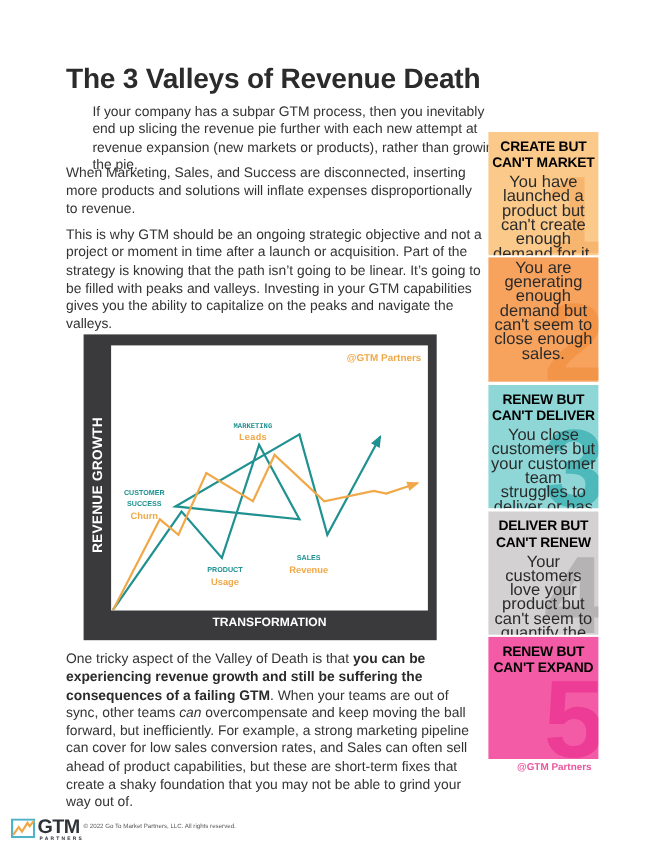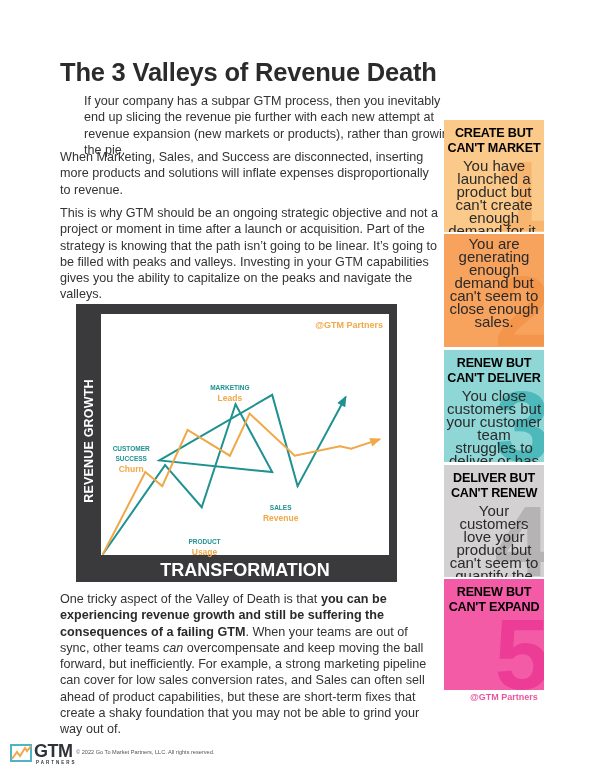--- a/index.html
+++ b/index.html
@@ -8,21 +8,21 @@
   .para { position: absolute; left: 60px; width: 380px; font-family: "Liberation Sans", sans-serif; font-size: 12.6px; line-height: 16.3px; color: #333; margin: 0; }
   #p1 { top: 93px; margin-left: 24px; }
   #p2 { top: 149px; }
   #p3 { top: 205px; }
   #p4 { top: 591px; width: 375px; }
   .para b { font-weight: bold; color: #2b2b2b; }
 
   .chart-frame { position: absolute; left: 76px; top: 304px; width: 321px; height: 278px; background: #3a3a3d; }
   .chart-inner { position: absolute; left: 25px; top: 10px; width: 288px; height: 241px; background: #ffffff; }
   .ylabel { position: absolute; left: -97px; top: 130px; width: 220px; text-align: center; transform: rotate(-90deg); color: #ffffff; font-family: "Liberation Sans", sans-serif; font-weight: bold; font-size: 12.5px; letter-spacing: 0.2px; }
-  .xlabel { position: absolute; left: 25px; top: 256px; width: 288px; text-align: center; color: #ffffff; font-family: "Liberation Sans", sans-serif; font-weight: bold; font-size: 18px; }
+  .xlabel { position: absolute; left: 25px; top: 256px; width: 288px; text-align: center; color: #ffffff; font-family: "Liberation Sans", sans-serif; font-weight: bold; font-size: 11px; }
   .chart-svg { position: absolute; left: 0; top: 0; width: 288px; height: 241px; overflow: visible; }
   .watermark-chart { position: absolute; right: 6px; top: 6px; color: #f0a848; font-family: "Liberation Sans", sans-serif; font-weight: bold; font-size: 9px; }
   .annot { position: absolute; text-align: center; font-family: "Liberation Sans", sans-serif; font-weight: bold; line-height: 10px; }
   .annot .team { color: #1f9191; font-size: 6.5px; display: block; }
   .annot .metric { color: #f0a848; font-size: 8.5px; display: block; }
 
   .card { position: absolute; left: 444px; width: 100px; text-align: center; overflow: hidden; }
   .card .big-num { position: absolute; right: -6px; bottom: -14px; font-family: "Liberation Sans", sans-serif; font-weight: bold; font-size: 100px; line-height: 100px; opacity: 0.55; z-index: 0; }
   .card .card-title { position: relative; z-index: 1; font-family: "Liberation Sans", sans-serif; font-weight: bold; font-size: 12.6px; line-height: 15px; color: #000000; margin-top: 6px; letter-spacing: -0.2px; }
   .card .card-body { position: relative; z-index: 1; font-family: "Liberation Sans", sans-serif; font-size: 15px; line-height: 13px; color: #2a2a2a; margin-top: 3px; padding: 0 2px; }
@@ -77,29 +77,29 @@
         <circle cx="86.6" cy="115.97999999999999" r="0.8" fill="#f0a848"></circle>
         <circle cx="128.9" cy="141.72" r="0.8" fill="#f0a848"></circle>
         <circle cx="148.64000000000001" cy="99.6" r="0.8" fill="#f0a848"></circle>
         <circle cx="193.76000000000002" cy="141.72" r="0.8" fill="#f0a848"></circle>
         <circle cx="238.88" cy="132.36" r="0.8" fill="#f0a848"></circle>
         <circle cx="250.16" cy="134.7" r="0.8" fill="#f0a848"></circle>
         <circle cx="278.36" cy="125.34" r="0.8" fill="#f0a848"></circle>
         <polygon points="280.2581727818189,124.70996818305586 271.2357940699393,132.44603193534115 268.4006508936907,123.90425441715614" fill="#f0a848"></polygon>
       </svg>
     <div id="annot-layer">
-        <div class="annot" style="left: 98.9px; top: 69.18px; width: 60px;">
+        <div class="annot" style="left: 98.9px; top: 69.18px; width: 60px; font-family: Liberation Mono, monospace;">
           <span class="team">MARKETING</span>
           <span class="metric">Leads</span>
         </div>
         <div class="annot" style="left: 0.2px; top: 130.02px; width: 60px;">
           <span class="team">CUSTOMER SUCCESS</span>
           <span class="metric">Churn</span>
         </div>
-        <div class="annot" style="left: 73.52px; top: 223px; width: 60px;">
+        <div class="annot" style="left: 73.52px; top: 200px; width: 60px;">
           <span class="team">PRODUCT</span>
           <span class="metric">Usage</span>
         </div>
         <div class="annot" style="left: 149.66px; top: 188.52px; width: 60px;">
           <span class="team">SALES</span>
           <span class="metric">Revenue</span>
         </div>
       </div>
   </div>
 </div>

